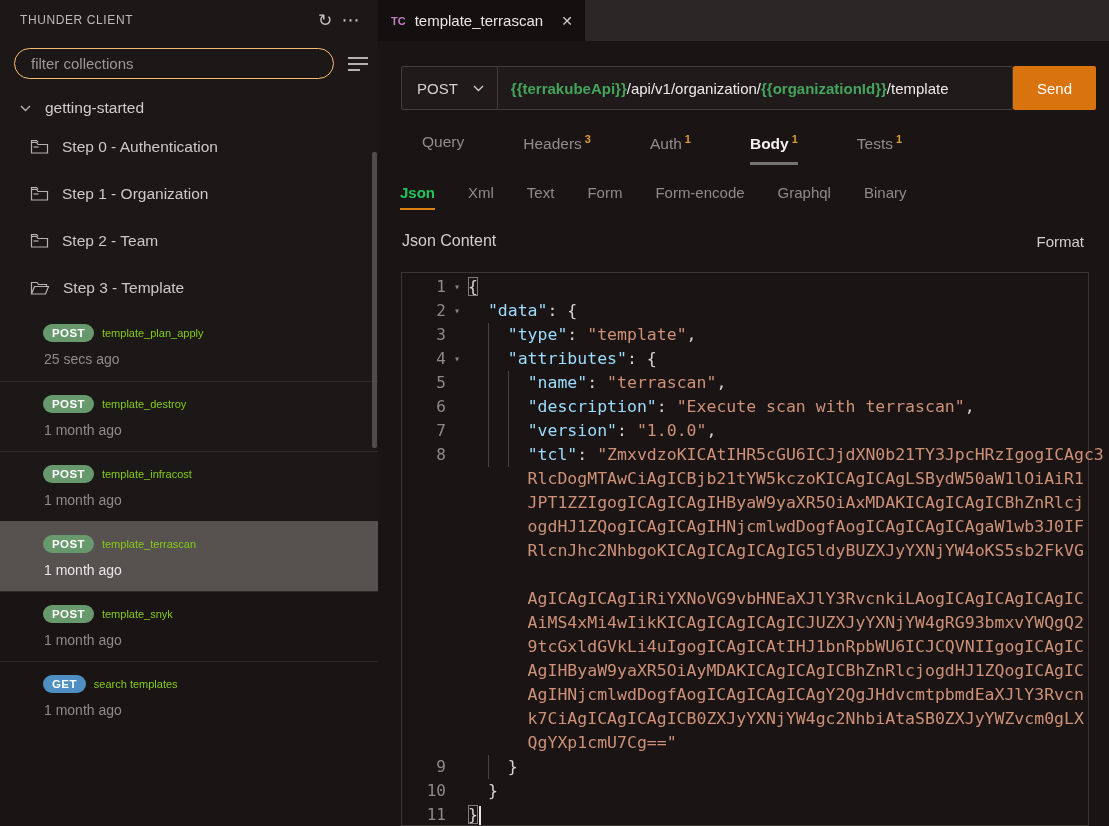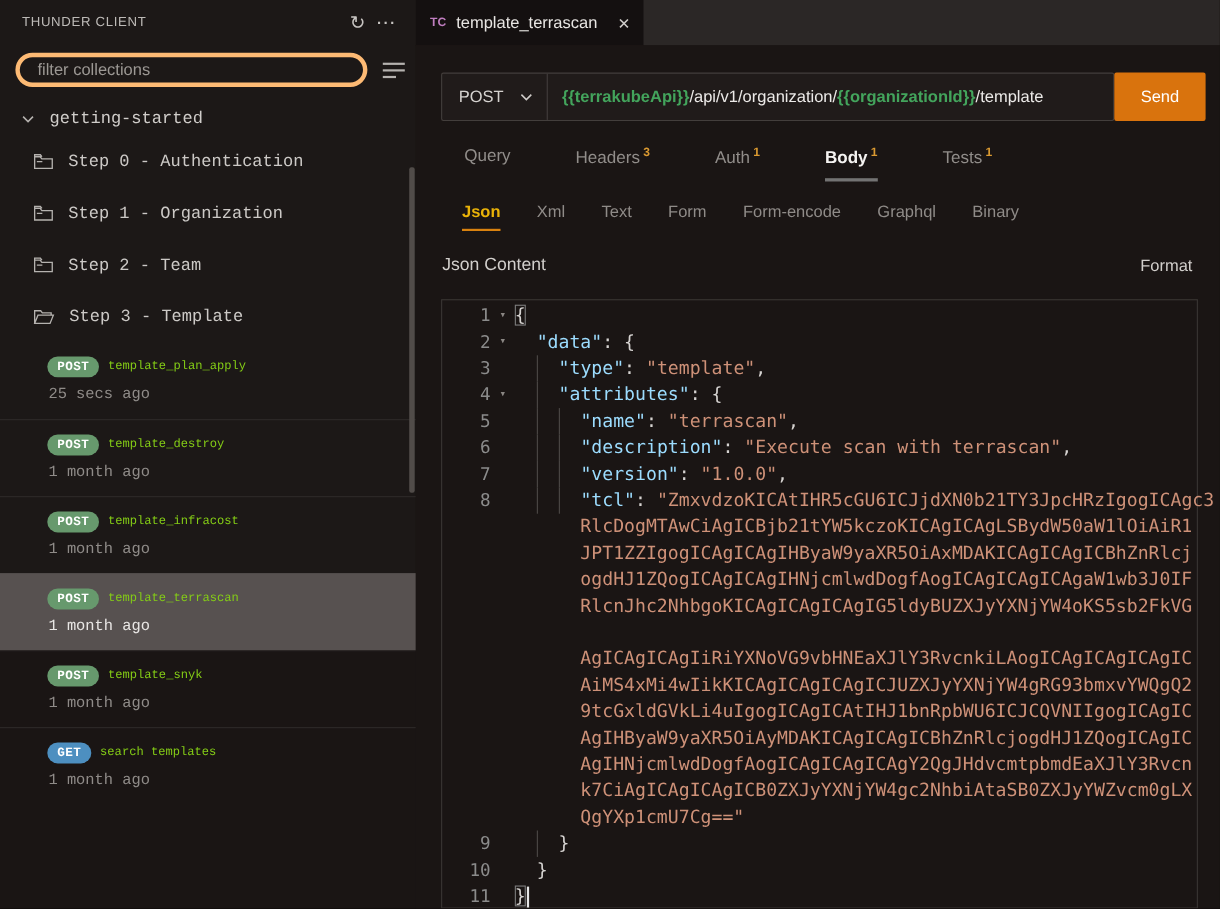--- a/index.html
+++ b/index.html
@@ -20,29 +20,29 @@
     background:#d9730d; border:none; border-radius:2px;
     color:#fff; font-size:15px; font-family:inherit; cursor:pointer;
   }
   .sb-tabs { display:flex; margin-top:13px; height:33px; }
   .sb-tab { flex:1; text-align:center; font-size:15px; color:#8f8b88; cursor:pointer; position:relative; }
   .sb-tab .lbl { display:inline-block; padding-bottom:9px; }
   .sb-tab.active { color:#f0eeec; font-weight:bold; }
   .sb-tab.active .lbl { border-bottom:3px solid #e0780f; }
   .filter-row { display:flex; align-items:center; margin:8px 8px 0 14px; }
   .filter-pill {
-    flex:1; height:31px; border:4px solid #fdba74; border-radius:16px;
+    flex:1; height:31px; border:1px solid #fdba74; border-radius:16px;
     background:transparent; padding:0 16px; font-size:15px; color:#a5a19d;
     font-family:inherit; outline:none;
   }
   .filter-pill::placeholder { color:#9c9894; }
   .sort-icon { width:30px; margin-left:6px; cursor:pointer; padding:4px 0 4px 8px; }
   .sort-icon i { display:block; height:2px; background:#b5b2af; margin:4px 0; }
   .sort-icon i:nth-child(1){ width:20px; } .sort-icon i:nth-child(2){ width:20px; } .sort-icon i:nth-child(3){ width:12px; }
-  .tree { margin-top:14px;font-family:Liberation Mono, monospace; }
+  .tree { margin-top:14px; }
   .coll-row { display:flex; align-items:center; height:30px; padding-left:20px; cursor:pointer; }
   .coll-row svg { margin-right:14px; }
   .coll-name { font-size:15.5px; color:#d0cdca; }
   .folder-row { display:flex; align-items:center; height:47px; padding-left:30px; cursor:pointer; }
   .folder-row svg { margin-right:13px; }
   .folder-label { font-size:15.5px; color:#ccc9c6; }
   .req-item { position:relative; height:70px; padding:9px 6px 0 43px; cursor:pointer; }
   .req-item.divider { border-top:1px solid #2e2a29; }
   .req-item.selected { background:#575150; border-top-color:transparent; }
   .req-title { display:flex; align-items:center; height:26px; }
@@ -76,21 +76,21 @@
   .send-btn { width:83px; background:#d9730d; border:none; border-radius:2px; color:#fff; font-size:15px; font-family:inherit; cursor:pointer; }
   .reqtabs { display:flex; padding-left:22px; margin-top:23px; height:35px; }
   .rtab { margin-right:37px; font-size:15.5px; color:#918d8a; cursor:pointer;margin-left:22px; }
   .rtab .t { display:inline-block; padding-bottom:9px; }
   .rtab.active { color:#f5f3f1; font-weight:bold; }
   .rtab.active .t { border-bottom:3px solid #737373; }
   .rtab sup { font-size:11px; color:#db9a31; font-weight:bold; margin-left:3px; }
   .bodytabs { display:flex; padding-left:22px; margin-top:16px; height:30px; }
   .btab { margin-right:33px; font-size:15px; color:#8f8b88; cursor:pointer; }
   .btab .t { display:inline-block; padding-bottom:7px; }
-  .btab.active { color:#eab308; font-weight:bold;margin-left:20px; }
+  .btab.active { color:#22c55e; font-weight:bold; }
   .btab.active .t { border-bottom:2px solid #d9820f; }
   .content-header { display:flex; justify-content:space-between; align-items:center; margin-top:18px; padding:0 25px 0 24px; }
   .ch-title { font-size:16px; color:#d2cfcc; }
   .ch-action { font-size:15px; color:#d2cfcc; cursor:pointer; }
   
   .editor {
     position:absolute; left:23px; top:272px; width:688px; height:554px;
     border:1px solid #3a3634; overflow:visible; padding-top:2px;
     font-family:"DejaVu Sans Mono", monospace; font-size:16.5px;
   }

